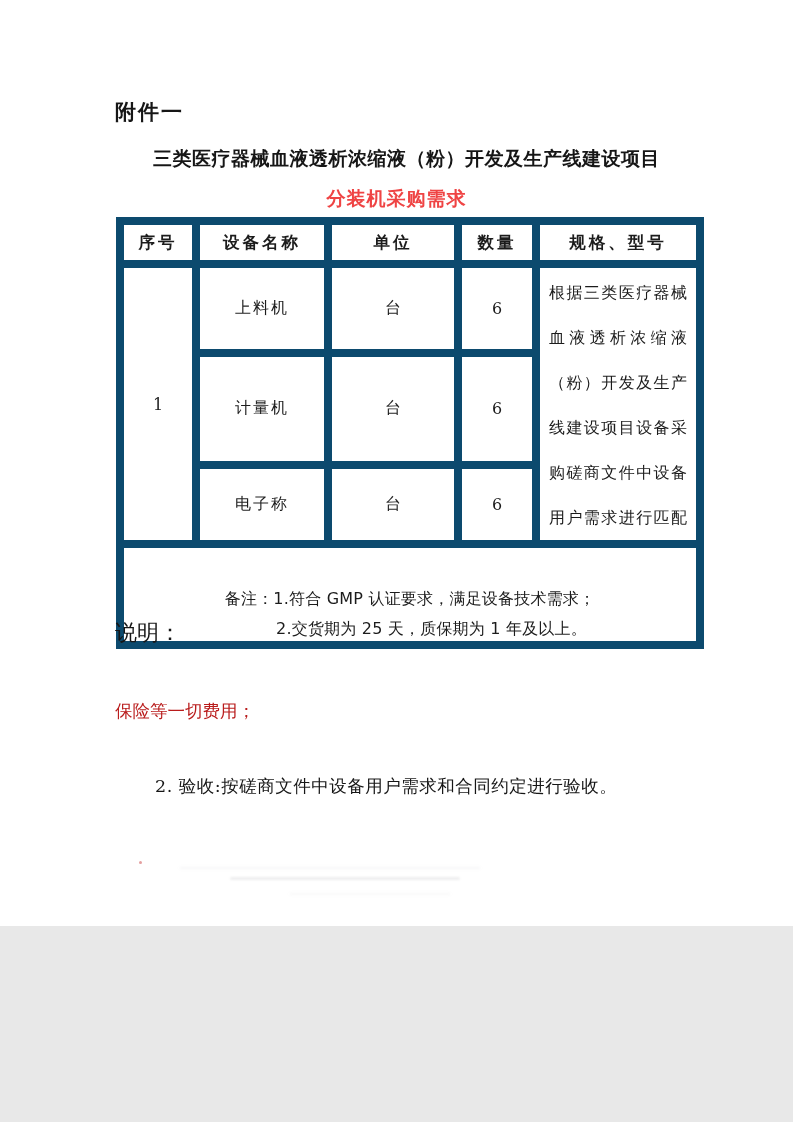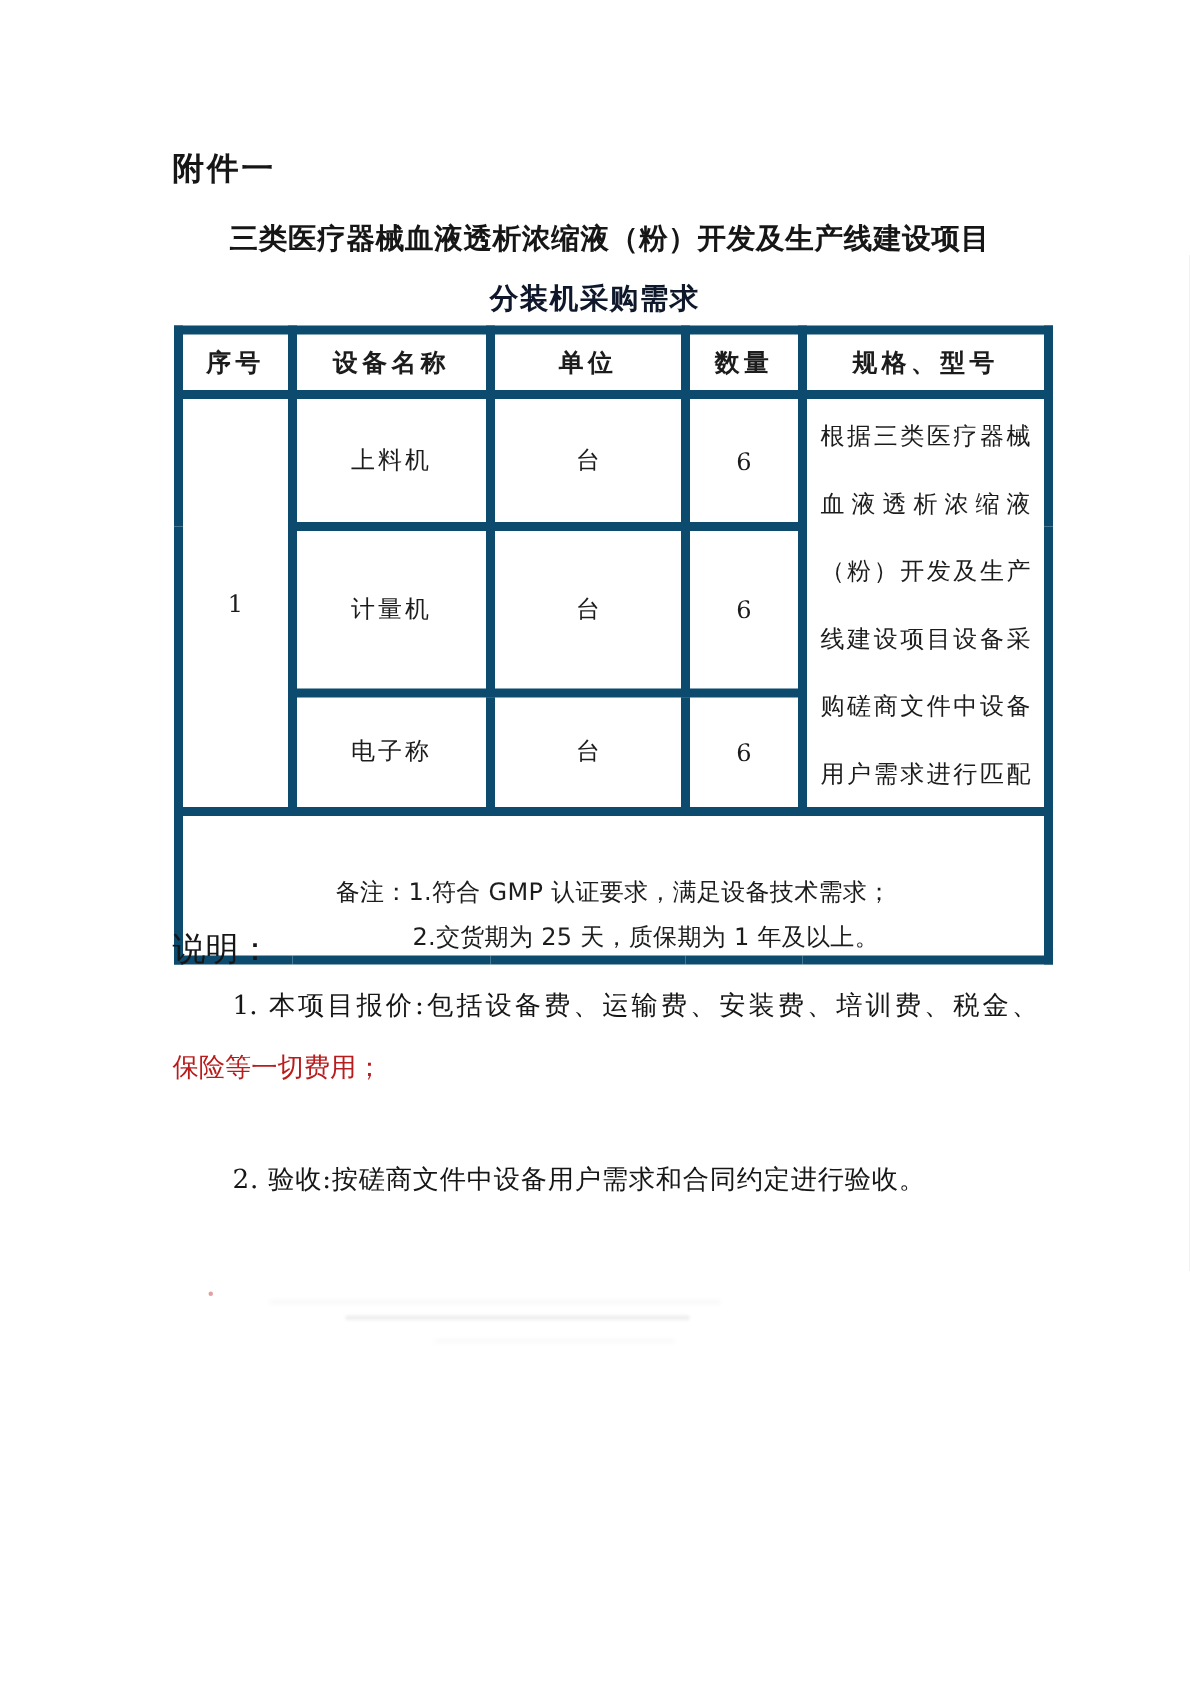--- a/index.html
+++ b/index.html
@@ -1,20 +1,20 @@
 <!DOCTYPE html>
 <html><head>
 <meta charset="utf-8">
 <style>
   * { margin: 0; padding: 0; box-sizing: border-box; }
   html, body { background: #e8e8e8; }
   .page {
     position: relative;
     width: 793px;
-    height: 1122px;
+    height: 926px;
     background: #ffffff;
     margin: 0 auto;
     overflow: hidden;
     font-family: "DejaVu Serif", serif;
     color: #1a1a1a;
   }
   .attachment-label {
     position: absolute;
     left: 115px;
     top: 98px;
@@ -38,31 +38,31 @@
   }
   .doc-subtitle {
     position: absolute;
     left: 0;
     top: 186px;
     width: 793px;
     text-align: center;
     font-weight: bold;
     font-size: 19px;
     letter-spacing: 1px;
-    color: #0f172a;
+    color: #ef4444;
   }
   table.req-table {
     position: absolute;
     left: 116px;
     top: 217px;
     border-collapse: collapse;
     table-layout: fixed;
   }
   table.req-table td, table.req-table th {
-    border: 6px solid #0c4a6e;
+    border: 8px solid #0c4a6e;
     text-align: center;
     vertical-align: middle;
     font-weight: normal;
     font-size: 16px;
     color: #1c1c1c;
     background: #fff;
   }
   table.req-table th {
     font-weight: bold;
     font-size: 16.5px;
@@ -209,21 +209,20 @@
     <tr style="height:68px">
       <td class="remark-cell" colspan="5">
         <div class="remark-line1"><span>备注：</span><span>1.符合 GMP 认证要求，满足设备技术需求；</span></div>
         <div class="remark-line2">2.交货期为 25 天，质保期为 1 年及以上。</div>
       </td>
     </tr>
   </tbody>
     </table>
 
   <div class="notes-label">说明：</div>
-  <div class="notes-line1">1. 本项目报价:包括设备费、运输费、安装费、培训费、税金、</div>
   <div class="notes-line2">保险等一切费用；</div>
   <div class="notes-line3">2. 验收:按磋商文件中设备用户需求和合同约定进行验收。</div>
 
   <div class="scan-smudge">
     <div class="streak1"></div>
     <div class="streak2"></div>
     <div class="streak3"></div>
   </div>
   <div class="red-dot"></div>
 

